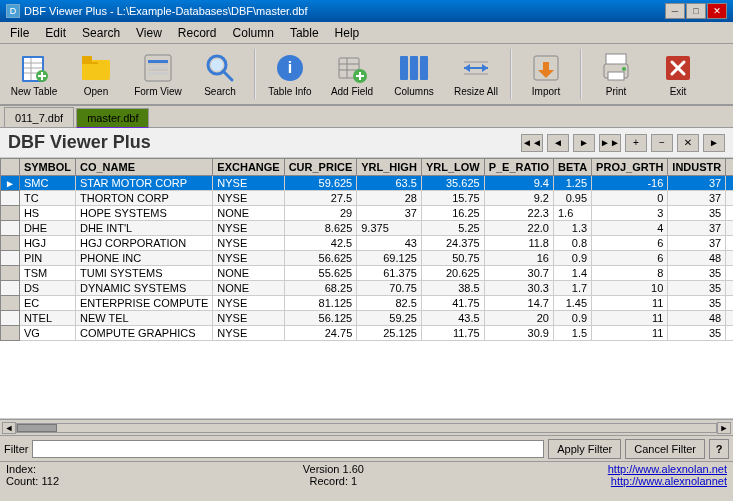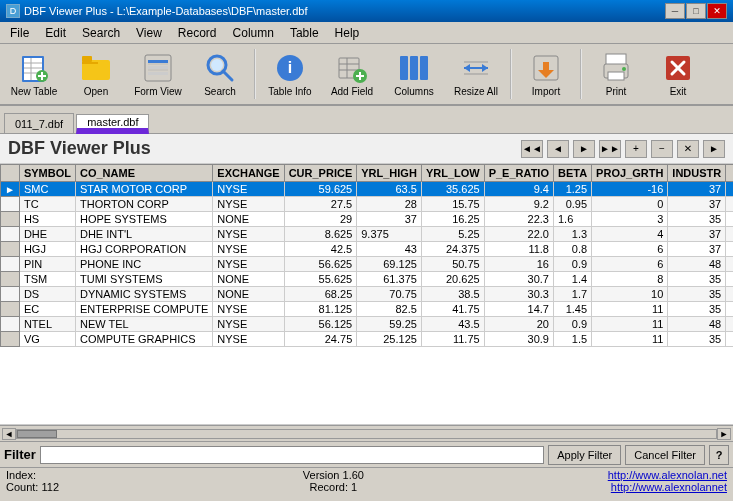--- a/index.html
+++ b/index.html
@@ -114,41 +114,41 @@
       background: linear-gradient(to right, #999, #fff);
       margin: 0 2px;
     }
 
     
     svg { display: block; }
 
     
     .tabs-bar {
       background: #d4d0c8;
-      height: 28px;
+      height: 22px;
       display: flex;
       align-items: flex-end;
       padding: 0 4px;
       border-bottom: 1px solid #999;
     }
     .tab {
       height: 20px;
       padding: 0 10px;
       border: 1px solid #999;
       border-bottom: none;
       background: #d4d0c8;
       cursor: pointer;
       font-size: 11px;
       display: flex;
       align-items: center;
       margin-right: 2px;
     }
     .tab.active {
-      background: #ffffff;
-      border-bottom: 6px solid #6d28d9;
+      background: #4d7c0f;
+      border-bottom: 1px solid #6d28d9;
       margin-bottom: -1px;
       z-index: 1;
     }
 
     
     .content {
       background: #fff;
       display: flex;
       flex-direction: column;
       height: calc(501px - 22px - 22px - 62px - 22px - 30px - 26px - 26px);
@@ -253,22 +253,22 @@
     .filter-bar {
       height: 26px;
       background: #d4d0c8;
       border-top: 1px solid #999;
       display: flex;
       align-items: center;
       padding: 2px 4px;
       gap: 4px;
     }
     .filter-label {
-      font-size: 13px;
-      font-weight: bold;
+      font-size: 11px;
+      font-weight: normal;
     }
     .filter-input {
       flex: 1;
       height: 18px;
       border: 1px solid #888;
       background: white;
       font-size: 11px;
       padding: 0 2px;
     }
     .filter-btn {

